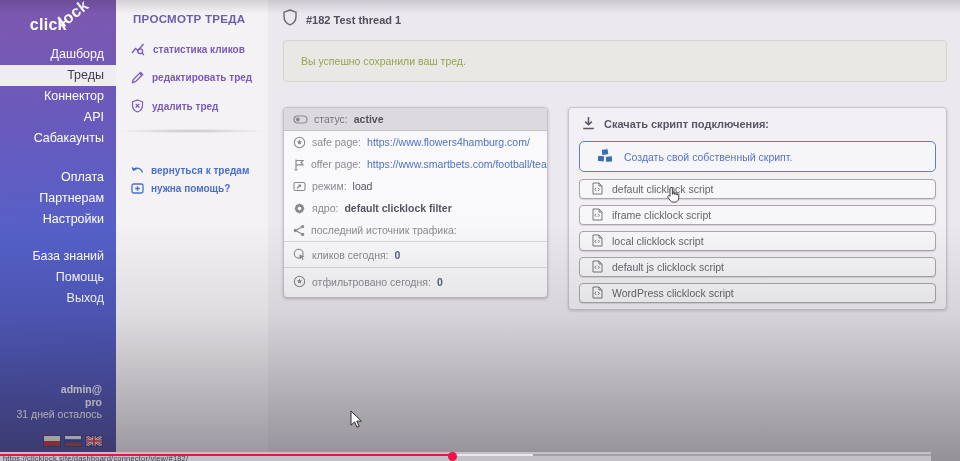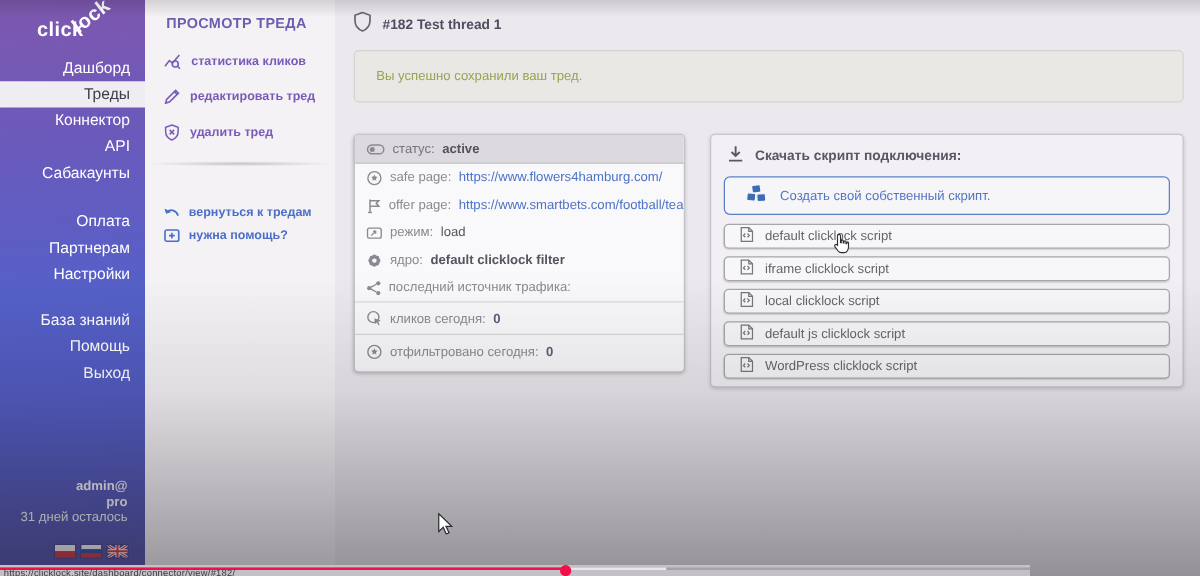--- a/index.html
+++ b/index.html
@@ -67,21 +67,21 @@
     border:1px solid #a8a6ac; border-radius:4px; color:#66646c; font-size:10.5px;
     display:flex; align-items:center; gap:9px; padding-left:12px; cursor:pointer;
     box-shadow:0 1px 1px rgba(0,0,0,.12); }
 
   .footer-copy { position:absolute; left:133px; top:436px; font-size:10px; color:#8e8c92; z-index:2; }
 
   
   .vignette { position:absolute; inset:0; z-index:40; pointer-events:none;
     background:linear-gradient(180deg, rgba(10,8,14,.14) 0%, rgba(10,8,14,0) 3%,
       rgba(10,8,14,0) 48%, rgba(35,33,40,.10) 68%, rgba(35,33,40,.44) 100%); }
-  .statusbar { position:absolute; left:0; bottom:0; width:824px; height:9px; background:#c3c1c5; z-index:50; overflow:hidden;padding-left:16px; }
+  .statusbar { position:absolute; left:0; bottom:0; width:931px; height:9px; background:#c3c1c5; z-index:50; overflow:hidden;padding-left:16px; }
   .sb-track { position:absolute; top:2px; left:0; width:960px; height:2px; background:#a4a2a6; }
   .sb-played { position:absolute; top:2px; left:0; width:452px; height:2px; background:#f0104a; }
   .sb-buffer { position:absolute; top:2px; left:452px; width:81px; height:2px; background:#e9e7eb; }
   .sb-dot { position:absolute; top:0; left:448px; width:9px; height:9px; border-radius:50%; background:#f0104a; }
   .sb-url { position:absolute; top:2px; left:3px; font-size:7.5px; color:#3c3a42; letter-spacing:.2px; white-space:nowrap; }
   .cursor { position:absolute; z-index:100; pointer-events:none; }
 </style>
 </head>
 <body>
 

